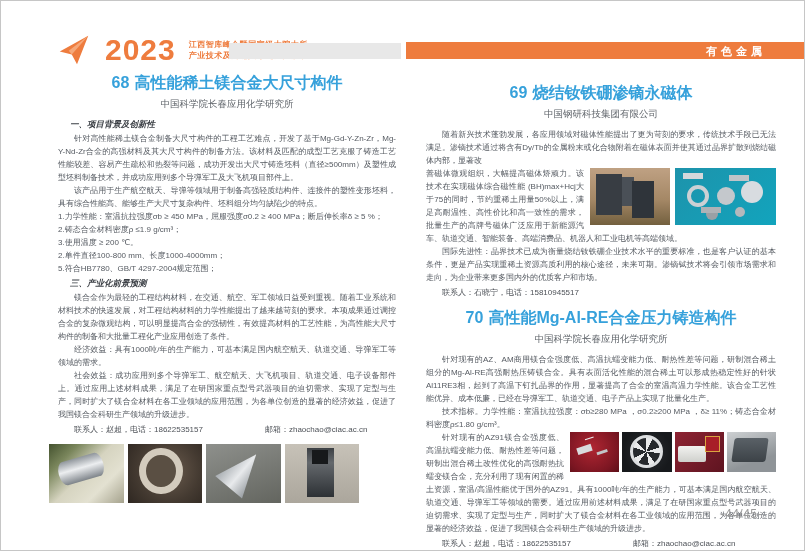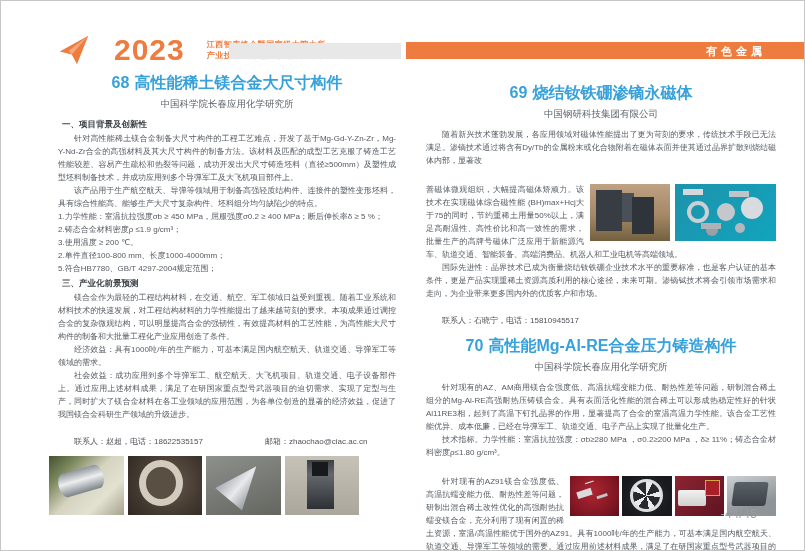--- a/index.html
+++ b/index.html
@@ -1,52 +1,52 @@
 <!DOCTYPE html>
 <html><head>
 <meta charset="utf-8">
 <style>
   html,body{margin:0;padding:0;background:#ffffff;}
   body{font-family:"Liberation Sans","DejaVu Sans",sans-serif;}
   .page{position:relative;width:805px;height:551px;background:#fff;border:1px solid #c6c6c6;box-sizing:border-box;overflow:hidden;}
 
   
-  .logo{position:absolute;left:55px;top:34px;display:flex;align-items:center;gap:22px;color:#EE7C3E;text-align:center;}
+  .logo{position:absolute;left:55px;top:34px;display:flex;align-items:center;gap:13px;color:#EE7C3E;text-align:center;}
   .logo .plane{width:36px;height:30px;flex:0 0 auto;}
   .logo .year{font-size:30px;font-weight:bold;letter-spacing:1px;line-height:30px;}
   .logo .tagline{display:flex;flex-direction:column;font-size:8px;font-weight:bold;line-height:11px;letter-spacing:0.5px;}
   .band-gray{position:absolute;left:228px;top:42px;width:172px;height:16px;background:#e8e8e8;}
   .band-orange{position:absolute;left:405px;top:41px;width:400px;height:17px;background:#EE7C3E;color:#fff;
     display:flex;align-items:flex-end;justify-content:flex-end;padding-right:40px;box-sizing:border-box;
     font-size:11px;font-weight:bold;letter-spacing:4px;}
 
   
   .col{position:absolute;font-size:8px;color:#555a61;}
   .col-left{left:57px;top:72px;width:338px;}
   .col-right{left:425px;top:82px;width:350px;}
 
   .art-title{margin:0 0 5px;text-align:center;color:#36A1DB;font-size:16px;font-weight:bold;line-height:20px;}
   .art-title .num{margin-right:5px;}
   .org{text-align:center;font-size:9.5px;color:#5f646a;margin:0 0 7px;}
-  .sec-h{font-weight:bold;color:#3c4046;font-size:8.5px;margin:2px 0 2px 4px;line-height:12px;}
+  .sec-h{font-weight:bold;color:#3c4046;font-size:8.5px;margin:2px 0 2px 12px;line-height:12px;font-style:italic;}
   p.body{margin:0;font-size:8px;line-height:13px;text-align:justify;color:#555a61;}
   .ind{text-indent:2em;}
   .spec{margin-left:5px;}
-  .contact{margin-top:14px;font-size:8px;line-height:13px;color:#4e5258;text-indent:2em;}
+  .contact{margin-top:2px;font-size:8px;line-height:13px;color:#4e5258;text-indent:2em;}
   .contact .gap{margin-left:26px;padding-left:36px;}
 
   
   .ph{position:relative;overflow:hidden;background:#888;}
   .photo-row-68{display:flex;gap:4px;margin:4px 0 0 -9px;width:310px;height:59px;}
   .photo-row-68 .ph{flex:1;}
   .float-69{float:right;width:186px;height:57px;margin:1px 0 3px 6px;display:flex;gap:5px;}
   .float-69 .pha{width:80px;} .float-69 .phb{flex:1;}
   .float-70{float:right;width:206px;height:40px;margin:1px 0 3px 6px;display:flex;gap:3px;}
   .float-70 .ph{flex:1;}
-  .pwrap{overflow:visible;margin-top:16px;}
+  .pwrap{overflow:visible;}
   .pwrap::after{content:"";display:block;clear:both;}
 
   .p68a{background:linear-gradient(135deg,#44522f 0%,#7a865c 22%,#d6d4c0 48%,#e3e1d1 72%,#a5a28d 100%);}
   .p68a::before{content:"";position:absolute;left:12%;top:22%;width:62%;height:40%;transform:rotate(-16deg);
     border-radius:8px/14px;background:linear-gradient(180deg,#8f959b,#eceef0 45%,#7d8389);}
   .p68b{background:radial-gradient(circle at 55% 45%,#6b5c4e 0%,#443a31 60%,#2e2721 100%);}
   .p68b::before{content:"";position:absolute;left:16%;top:6%;width:58%;height:78%;border-radius:50%;
     border:7px solid #d3cbbd;background:#5a4f43;box-sizing:border-box;}
   .p68c{background:linear-gradient(160deg,#8e908c,#63655f);}
   .p68c::before{content:"";position:absolute;left:20%;top:8%;width:56%;height:76%;transform:rotate(40deg);

